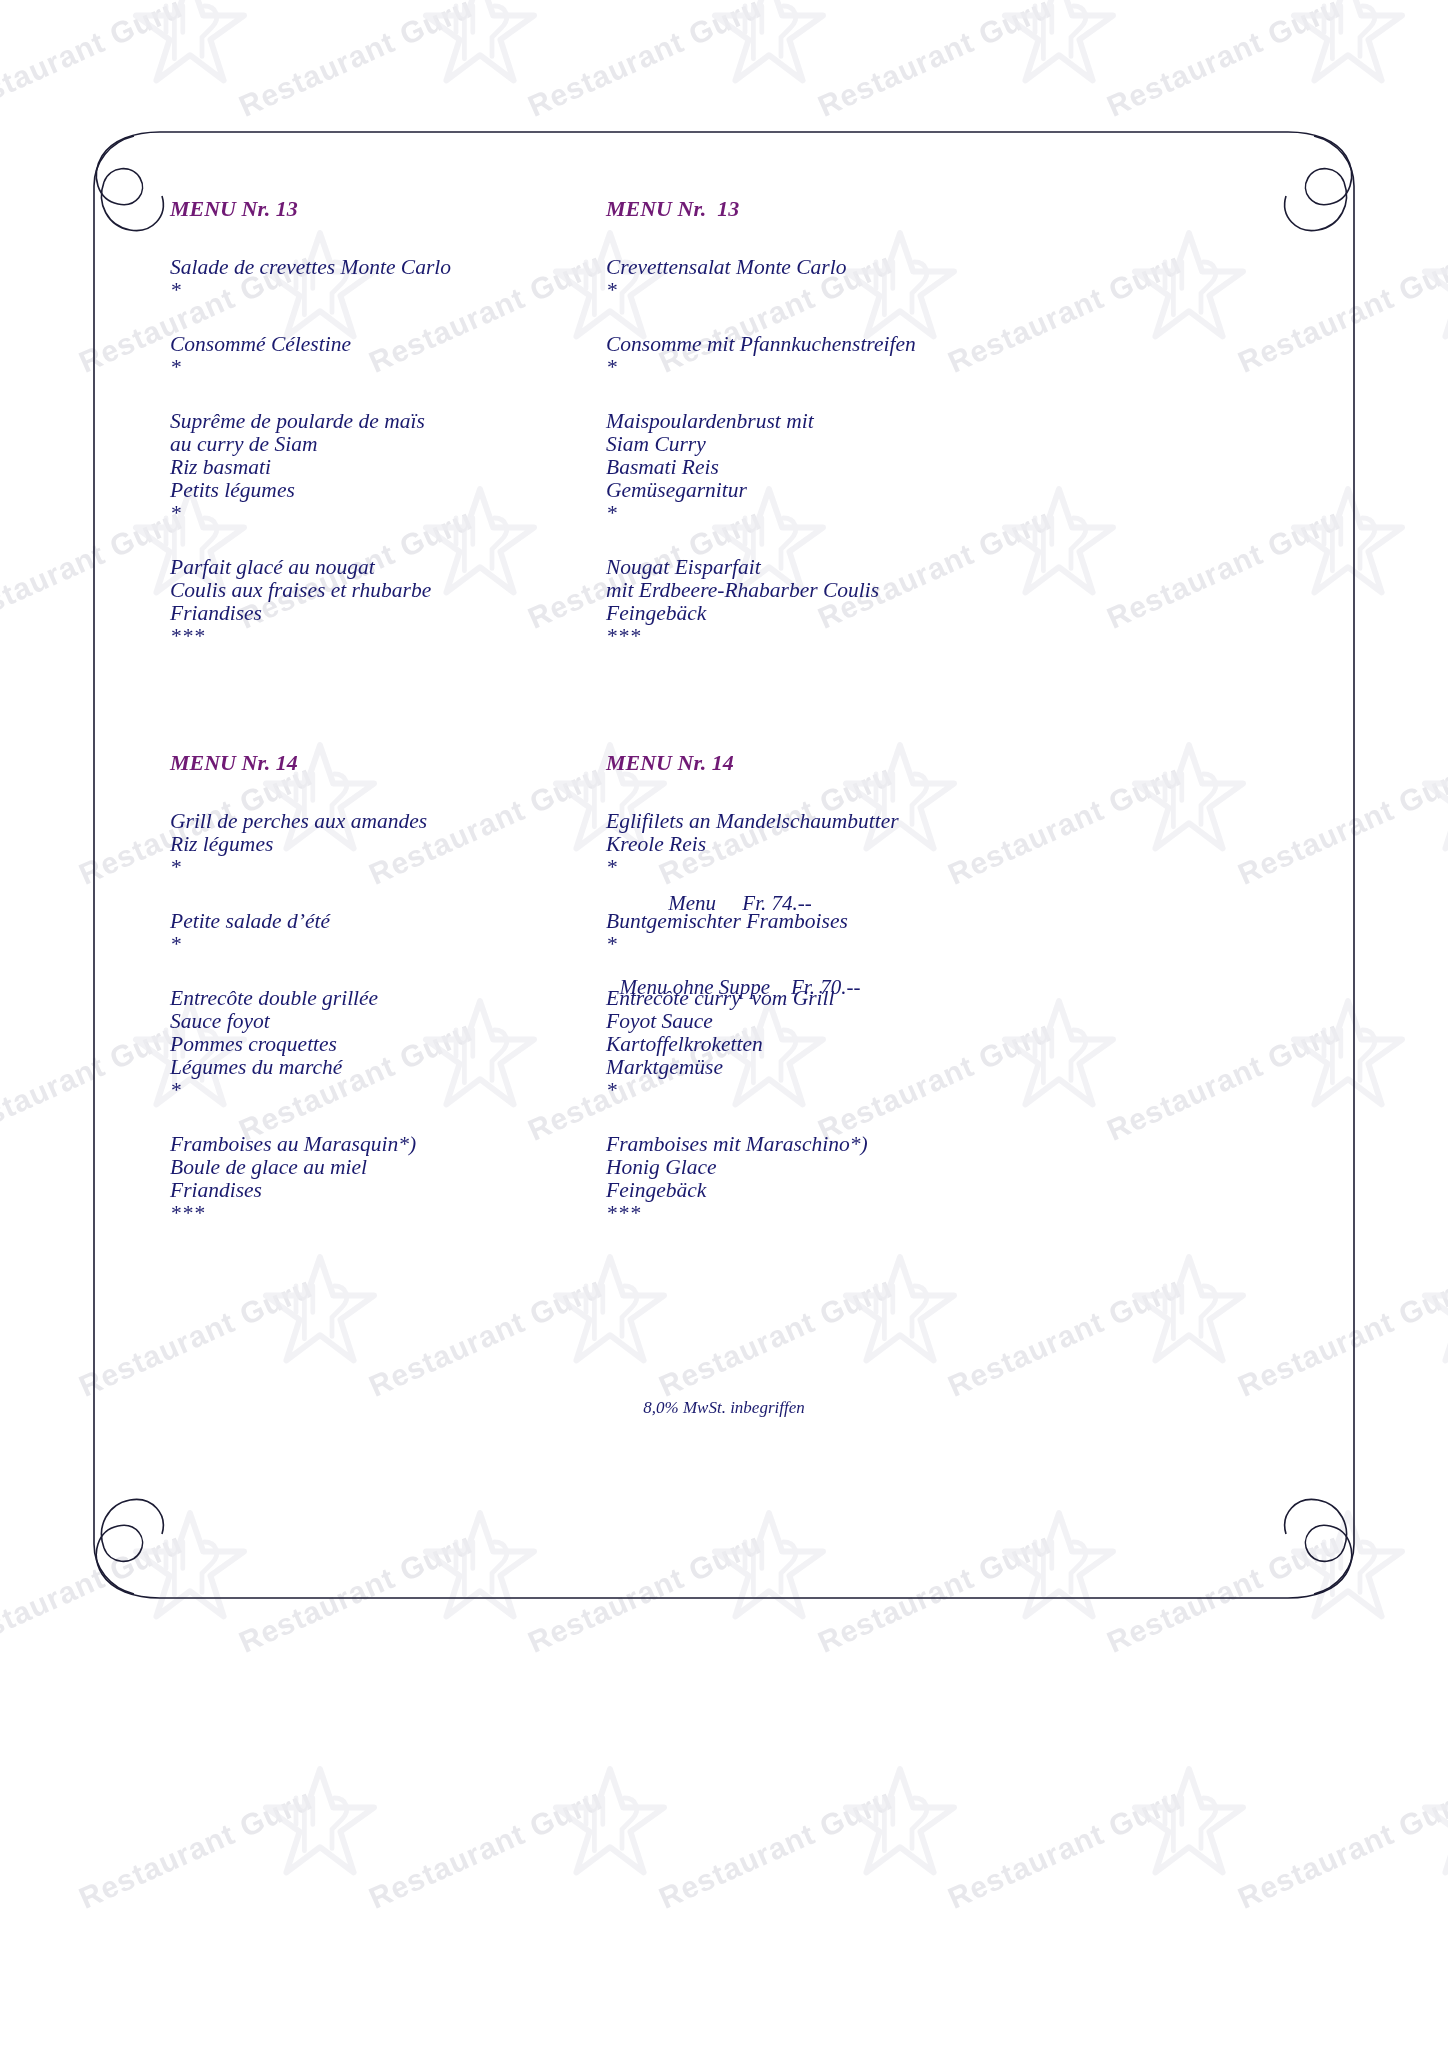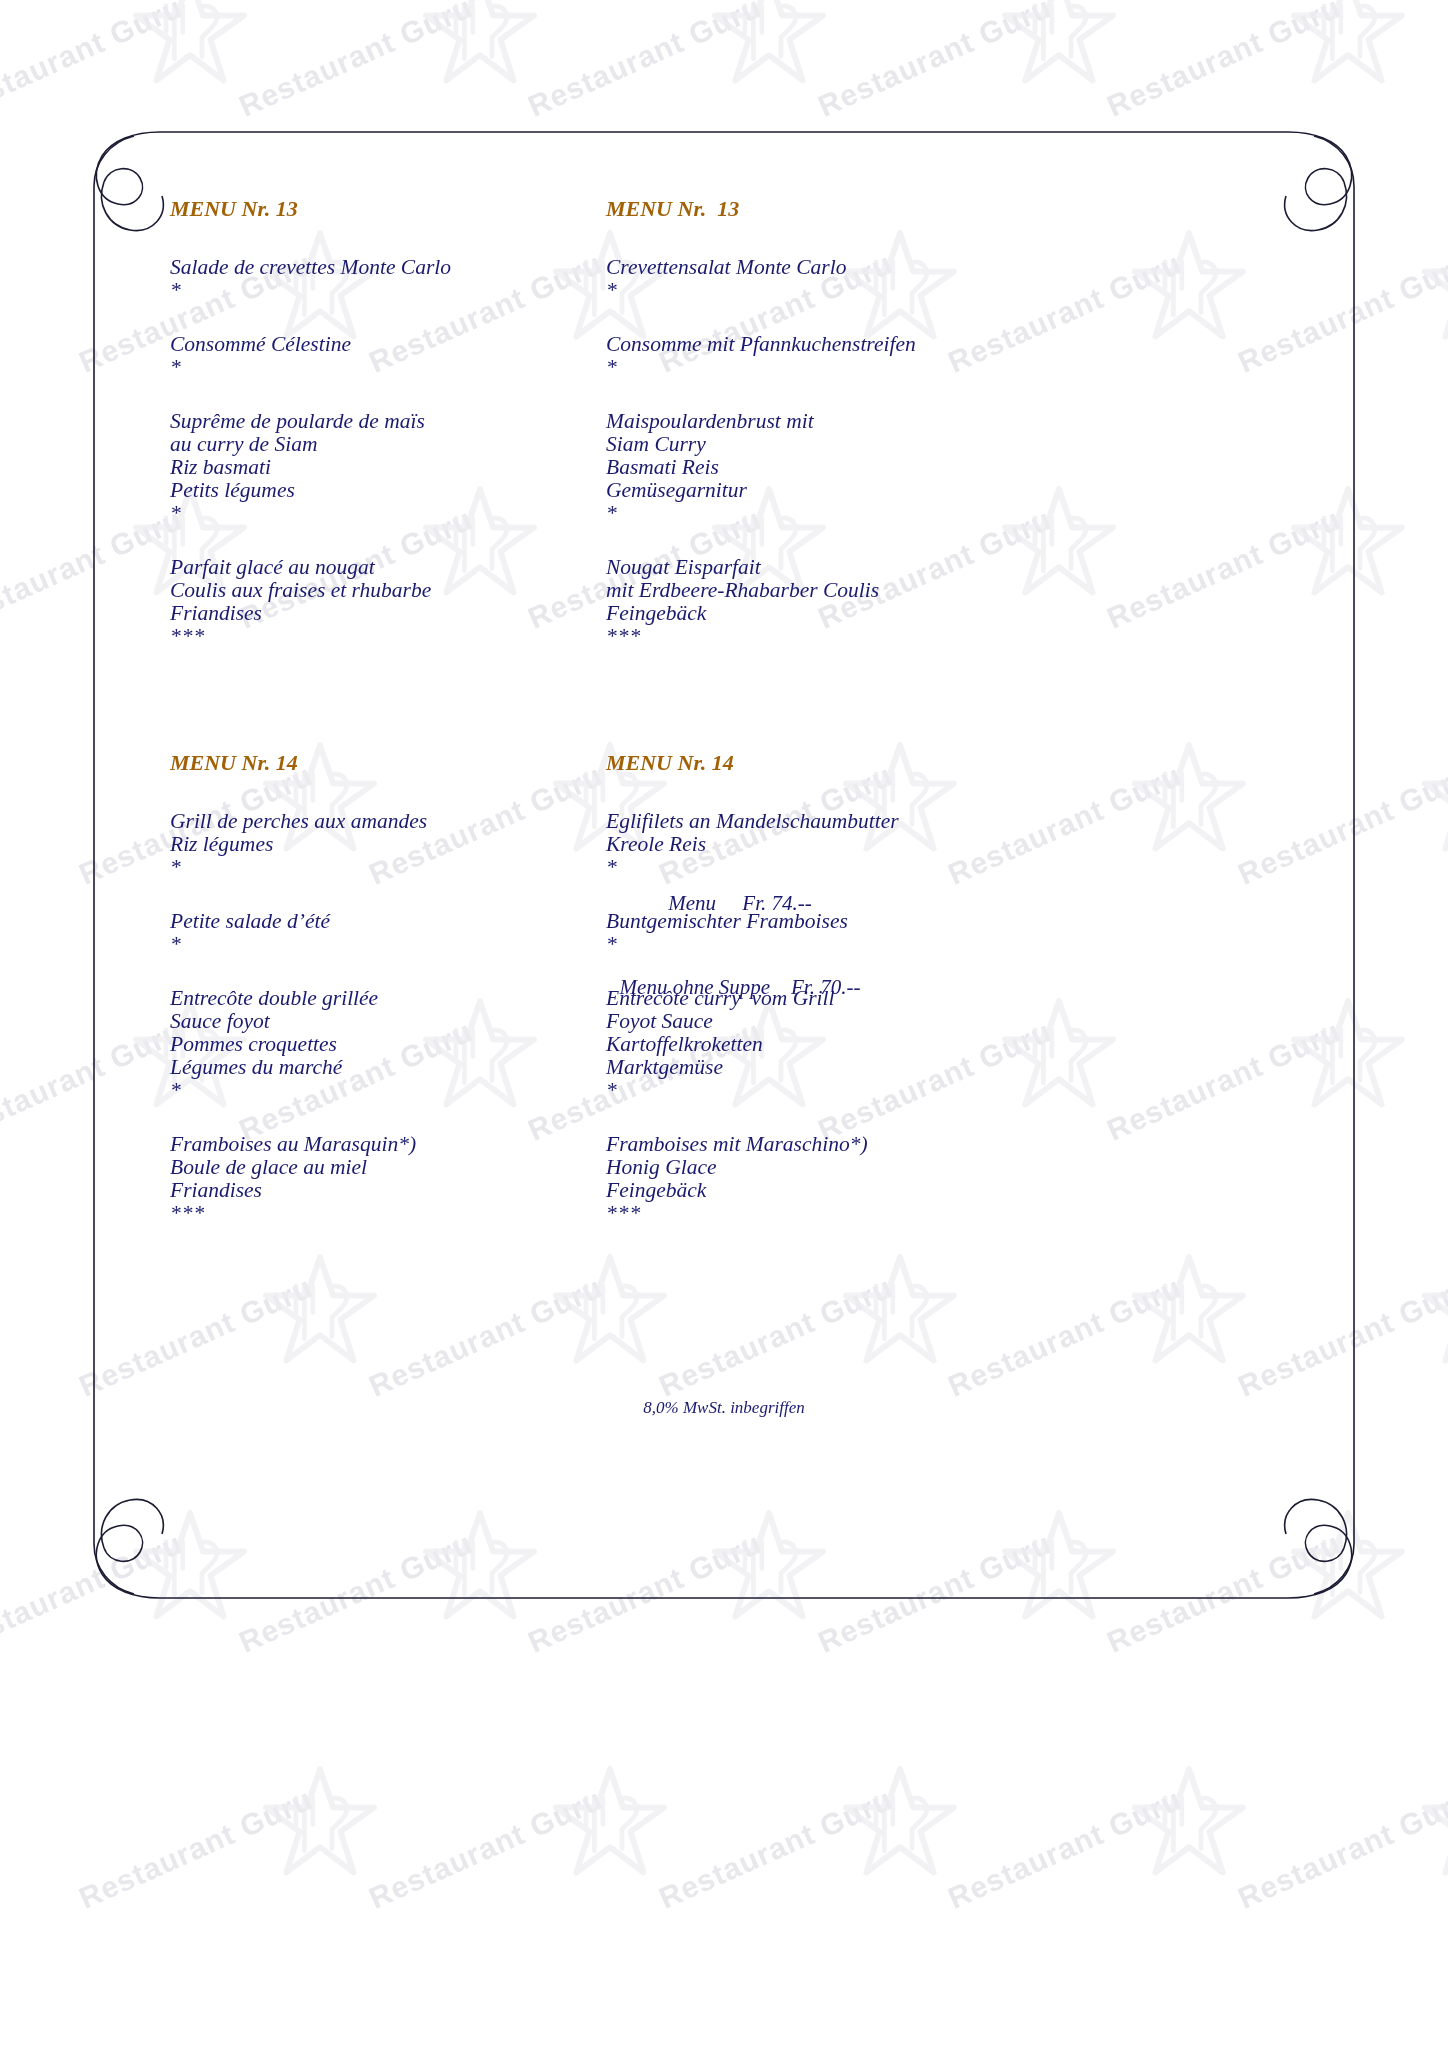--- a/index.html
+++ b/index.html
@@ -62,21 +62,21 @@
   }
   .menu-block { position: absolute; }
 
   .col-left  { position: absolute; left: 170px;  width: 420px; }
   .col-right { position: absolute; left: 606px;  width: 430px; }
 
   .menu-title {
     font-weight: 700;
     font-style: italic;
     font-size: 22px;
-    color: #a16207;
+    color: #701a75;
     margin: 0 0 34px 0;
     white-space: pre;
   }
   .course {
     margin: 0 0 31px 0;
   }
   .course .line {
     font-style: italic;
     font-size: 21.5px;
     line-height: 1.07;

